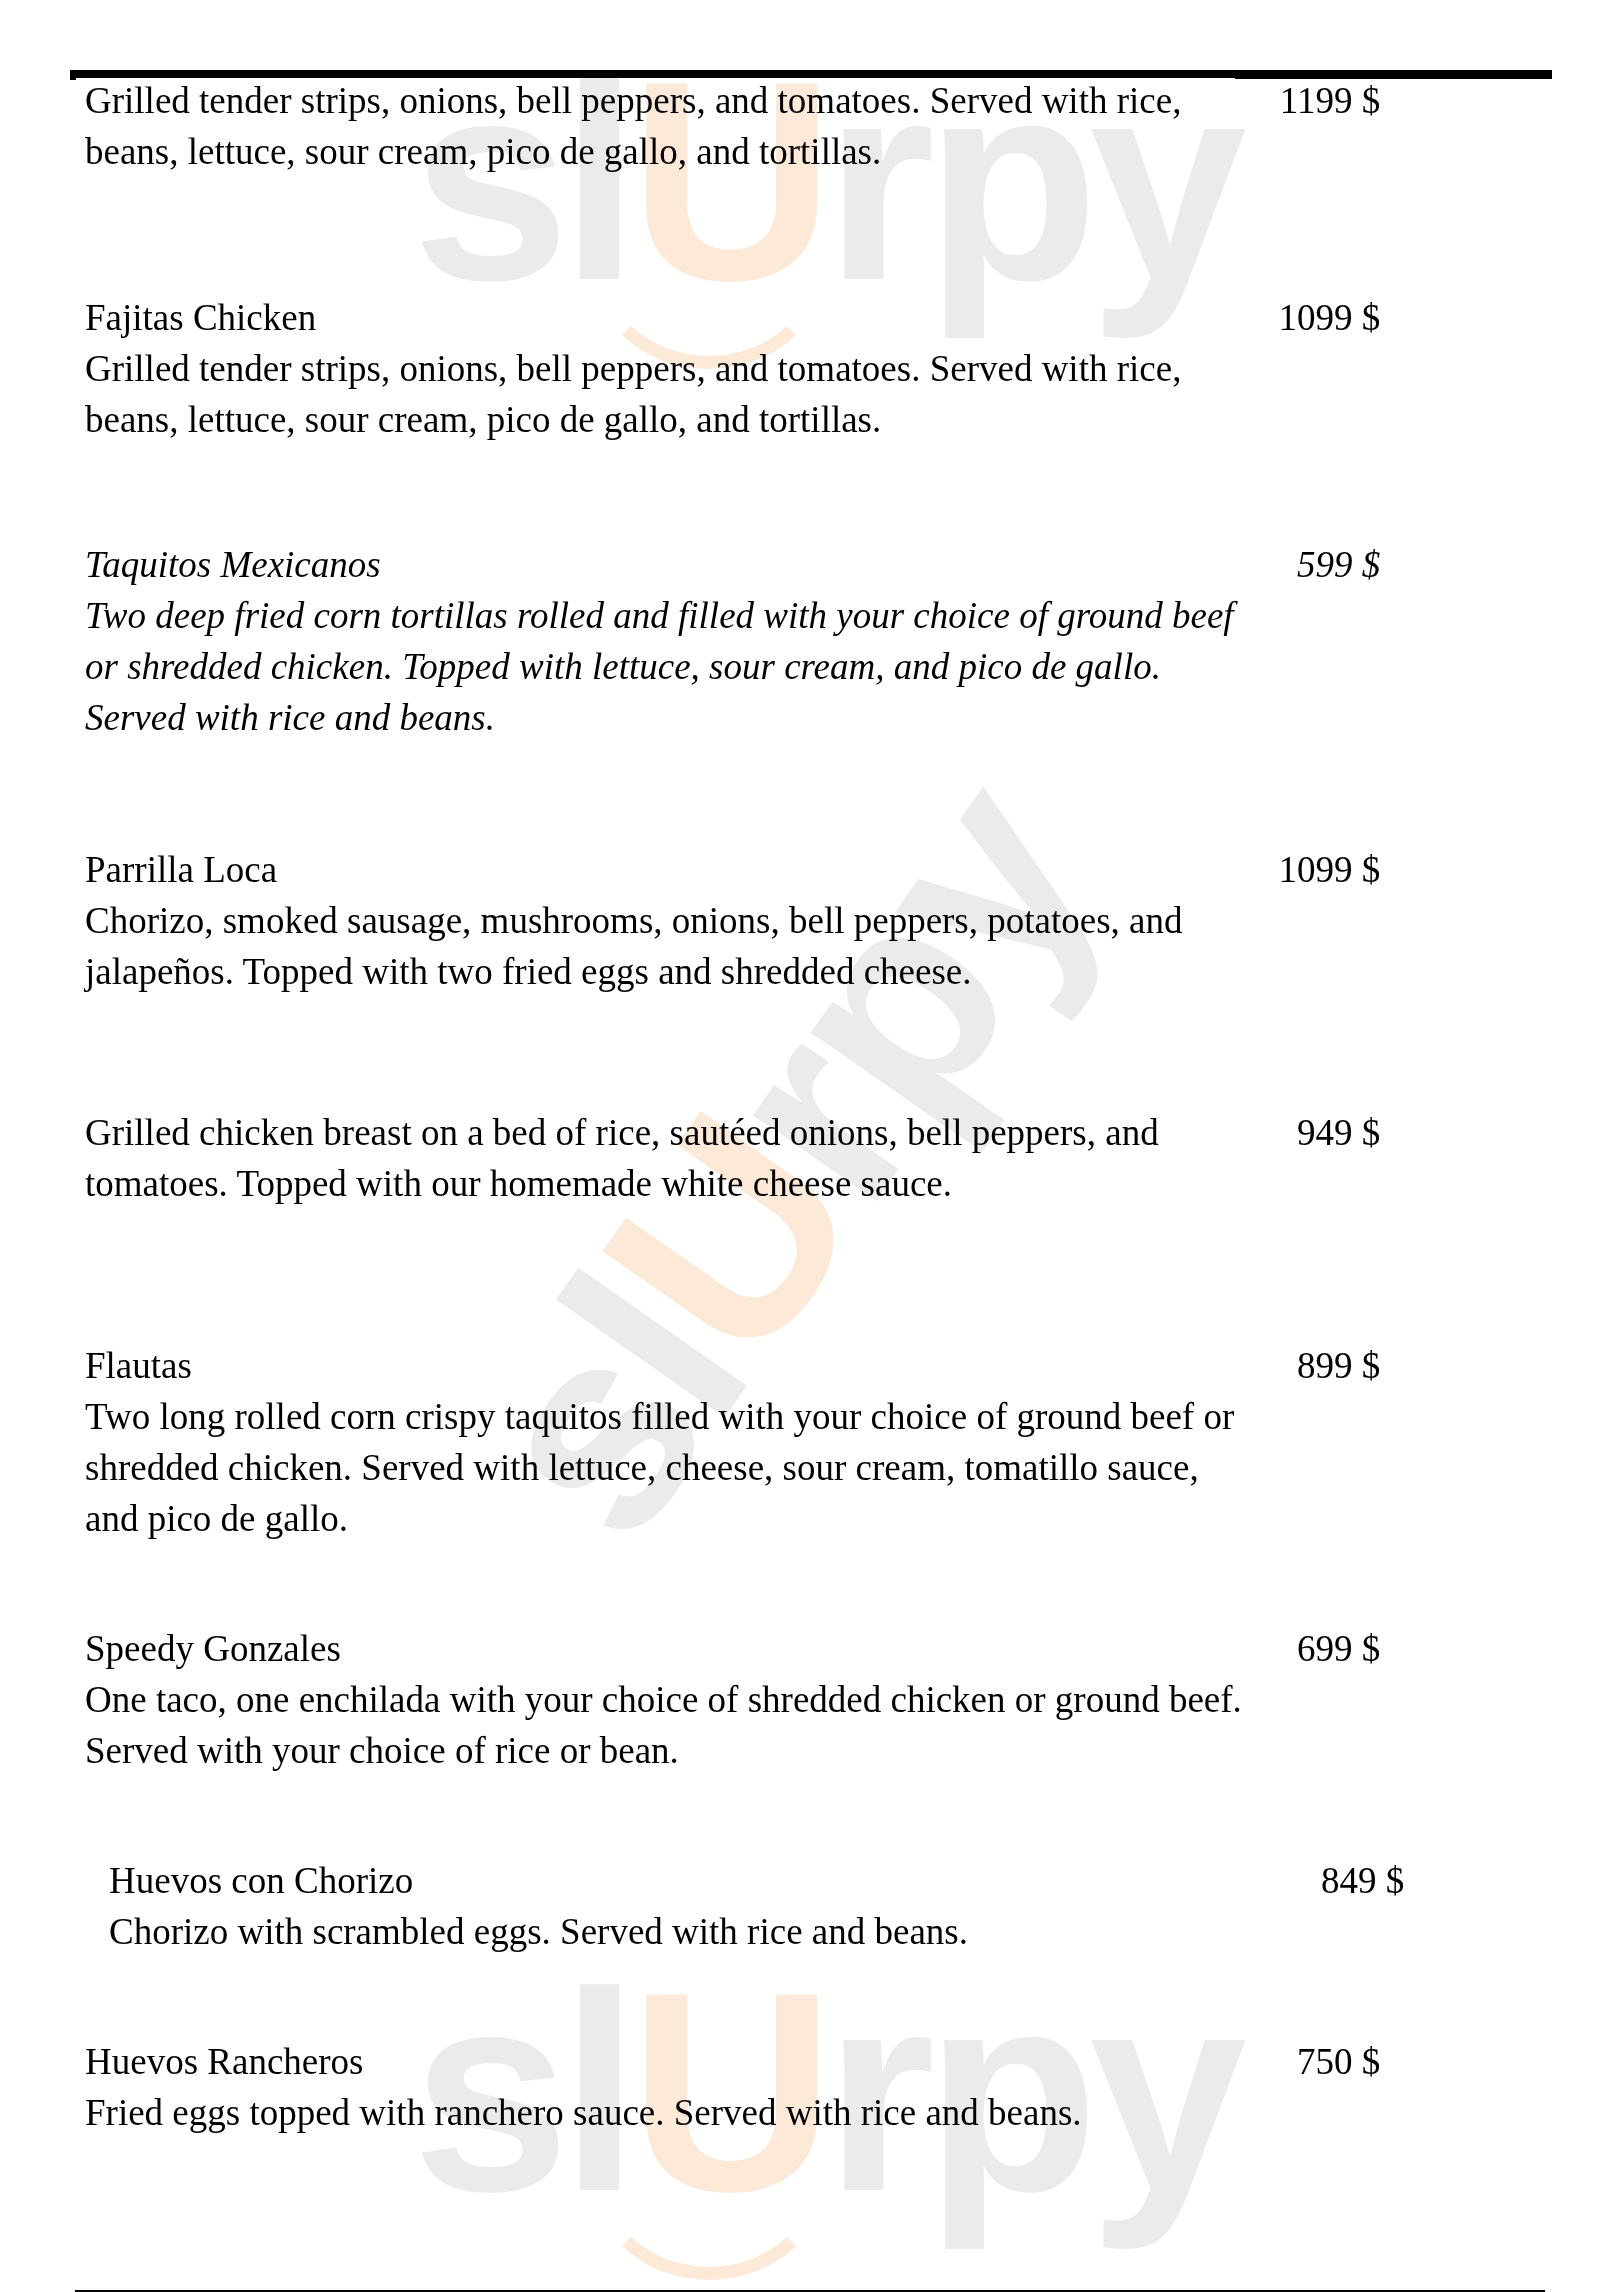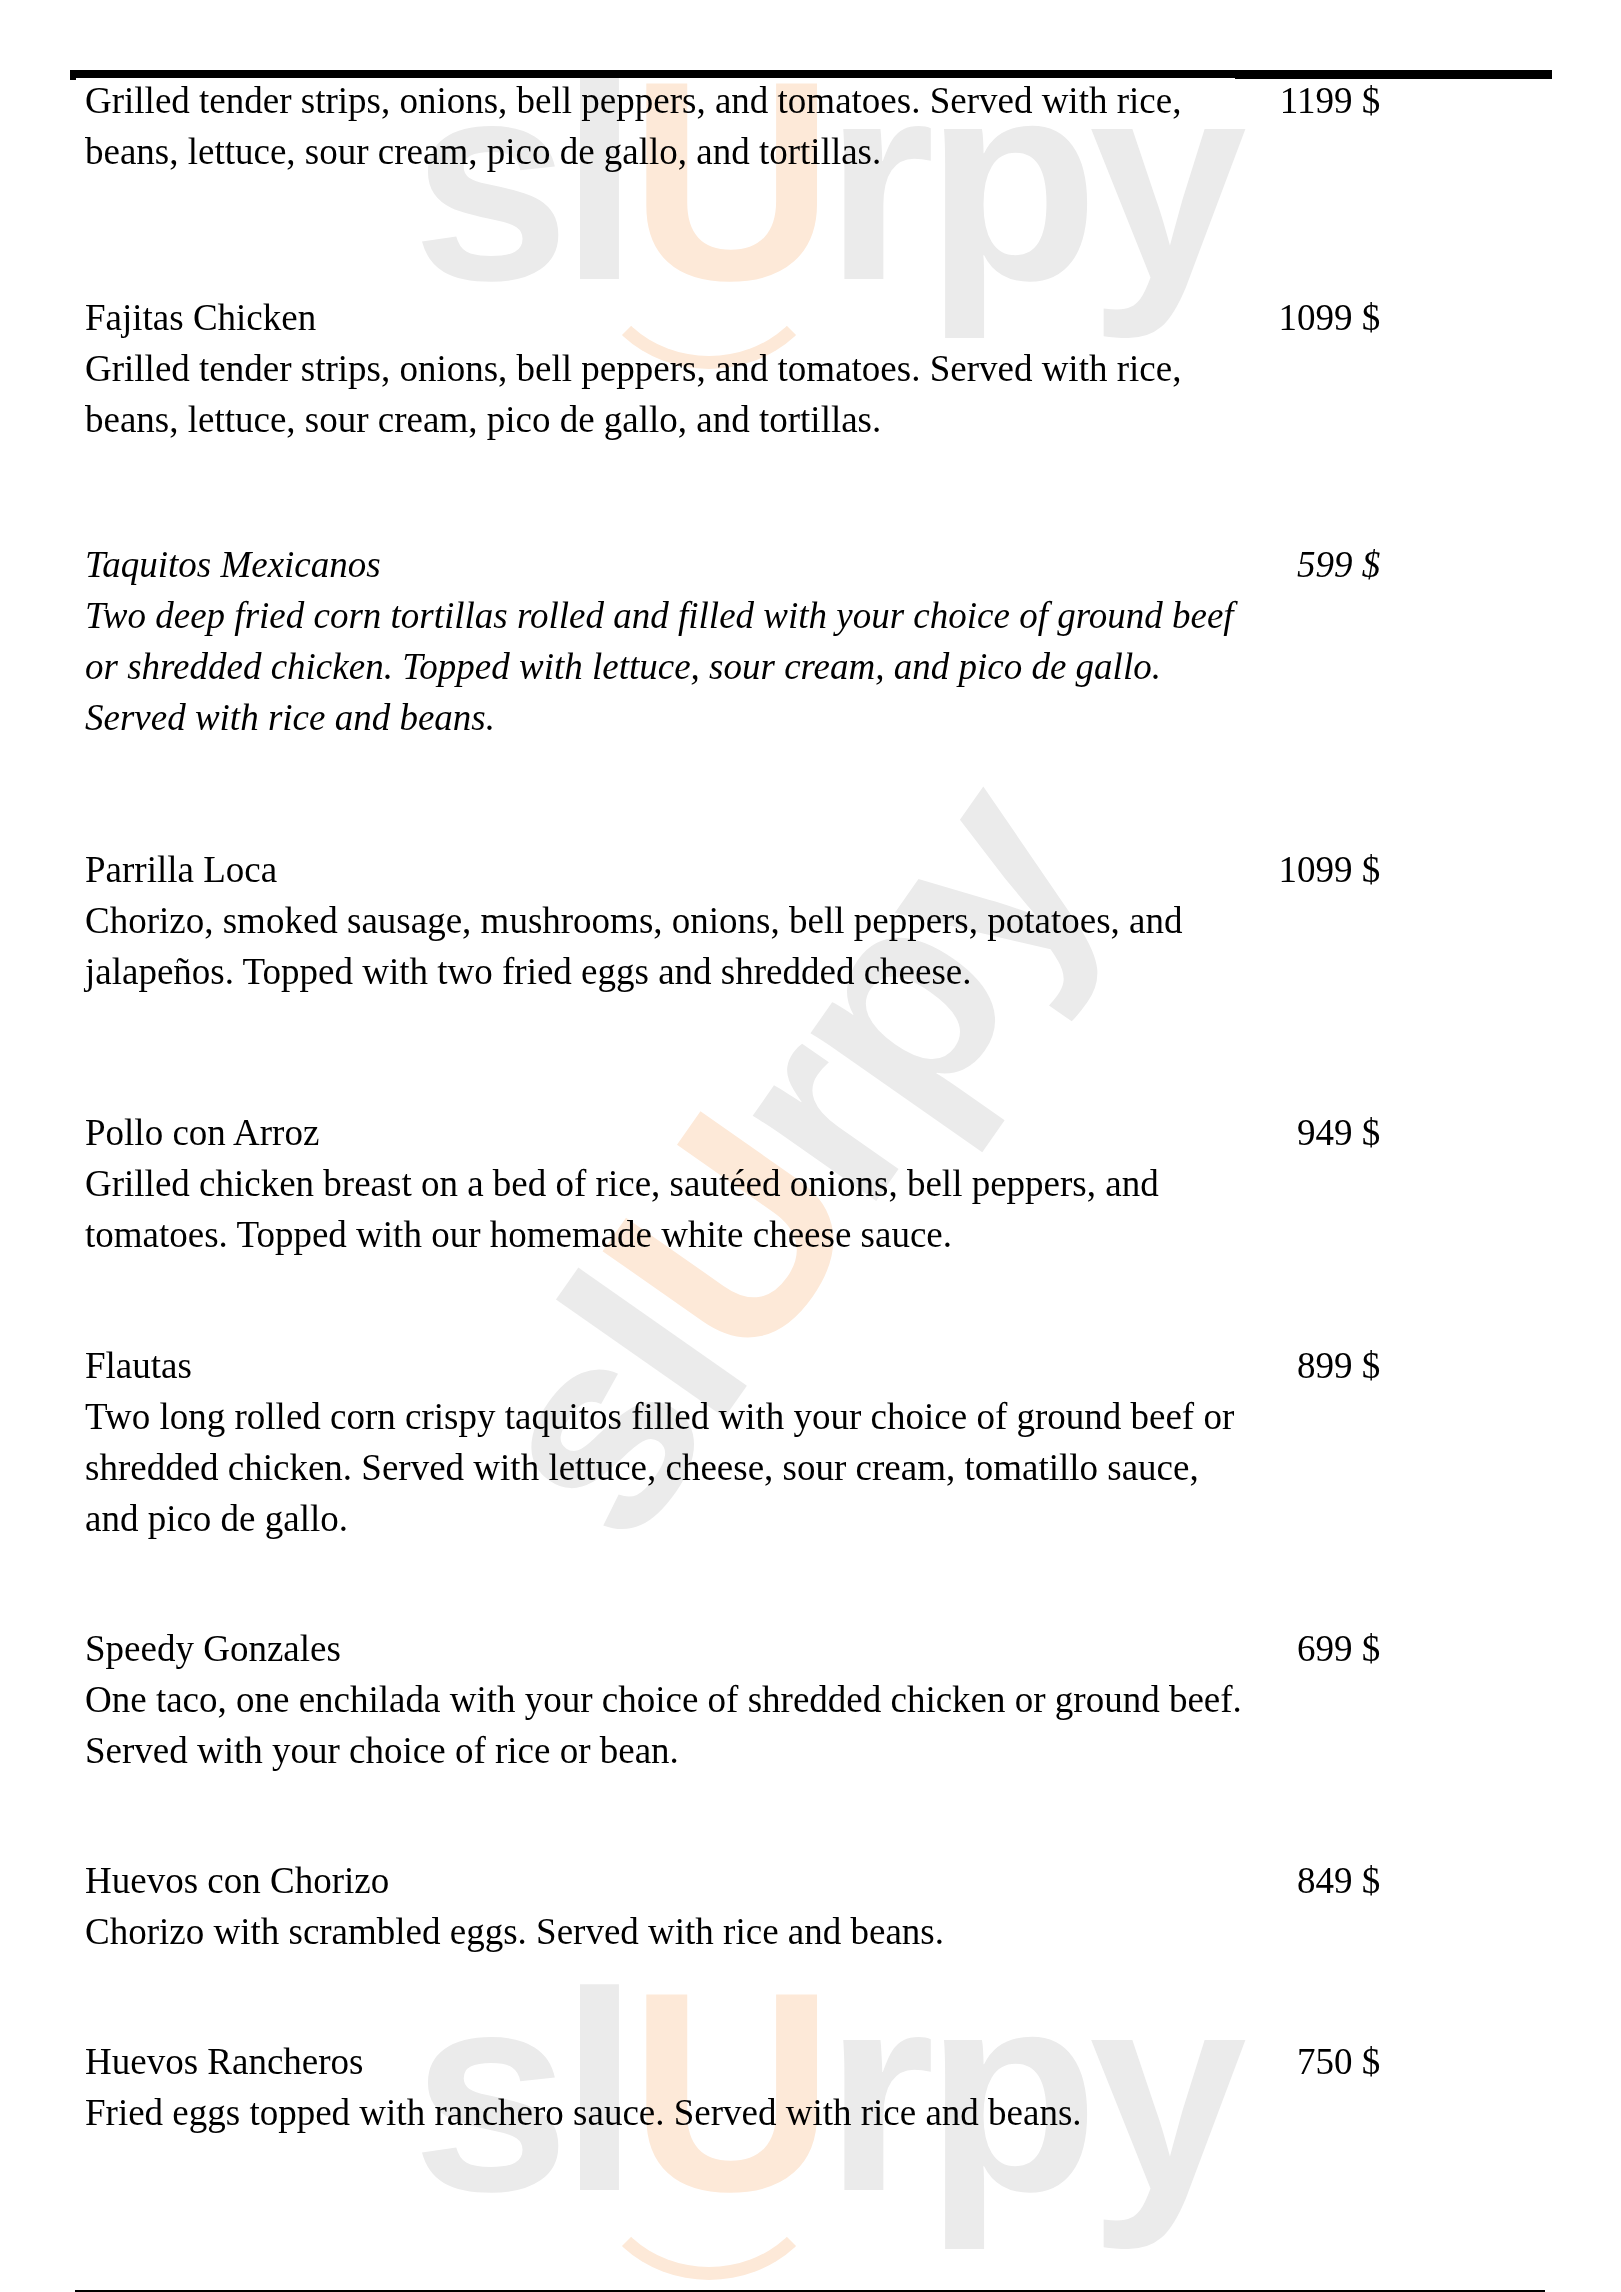--- a/index.html
+++ b/index.html
@@ -60,38 +60,37 @@
   <div class="price">599 $</div>
 </div>
 
 <div class="item" style="top:822px;margin-top:22px;">
   <div class="title">Parrilla Loca</div>
   <div class="desc">Chorizo, smoked sausage, mushrooms, onions, bell peppers, potatoes, and jalapeños. Topped with two fried eggs and shredded cheese.</div>
   <div class="price">1099 $</div>
 </div>
 
 <div class="item" style="top:1107px;">
-  <div class="title">Pollo con Arroz</div>
   <div class="desc">Grilled chicken breast on a bed of rice, sautéed onions, bell peppers, and tomatoes. Topped with our homemade white cheese sauce.</div>
   <div class="price">949 $</div>
 </div>
 
 <div class="item" style="top:1340px;">
   <div class="title">Flautas</div>
   <div class="desc">Two long rolled corn crispy taquitos filled with your choice of ground beef or shredded chicken. Served with lettuce, cheese, sour cream, tomatillo sauce, and pico de gallo.</div>
   <div class="price">899 $</div>
 </div>
 
 <div class="item" style="top:1623px;font-family:Liberation Serif, serif;">
   <div class="title">Speedy Gonzales</div>
   <div class="desc">One taco, one enchilada with your choice of shredded chicken or ground beef. Served with your choice of rice or bean.</div>
   <div class="price">699 $</div>
 </div>
 
-<div class="item" style="top:1855px;">
+<div class="item" style="top:1855px;margin-left:24px;">
   <div class="title">Huevos con Chorizo</div>
   <div class="desc">Chorizo with scrambled eggs. Served with rice and beans.</div>
   <div class="price">849 $</div>
 </div>
 
 <div class="item" style="top:2036px;">
   <div class="title">Huevos Rancheros</div>
   <div class="desc">Fried eggs topped with ranchero sauce. Served with rice and beans.</div>
   <div class="price">750 $</div>
 </div>

